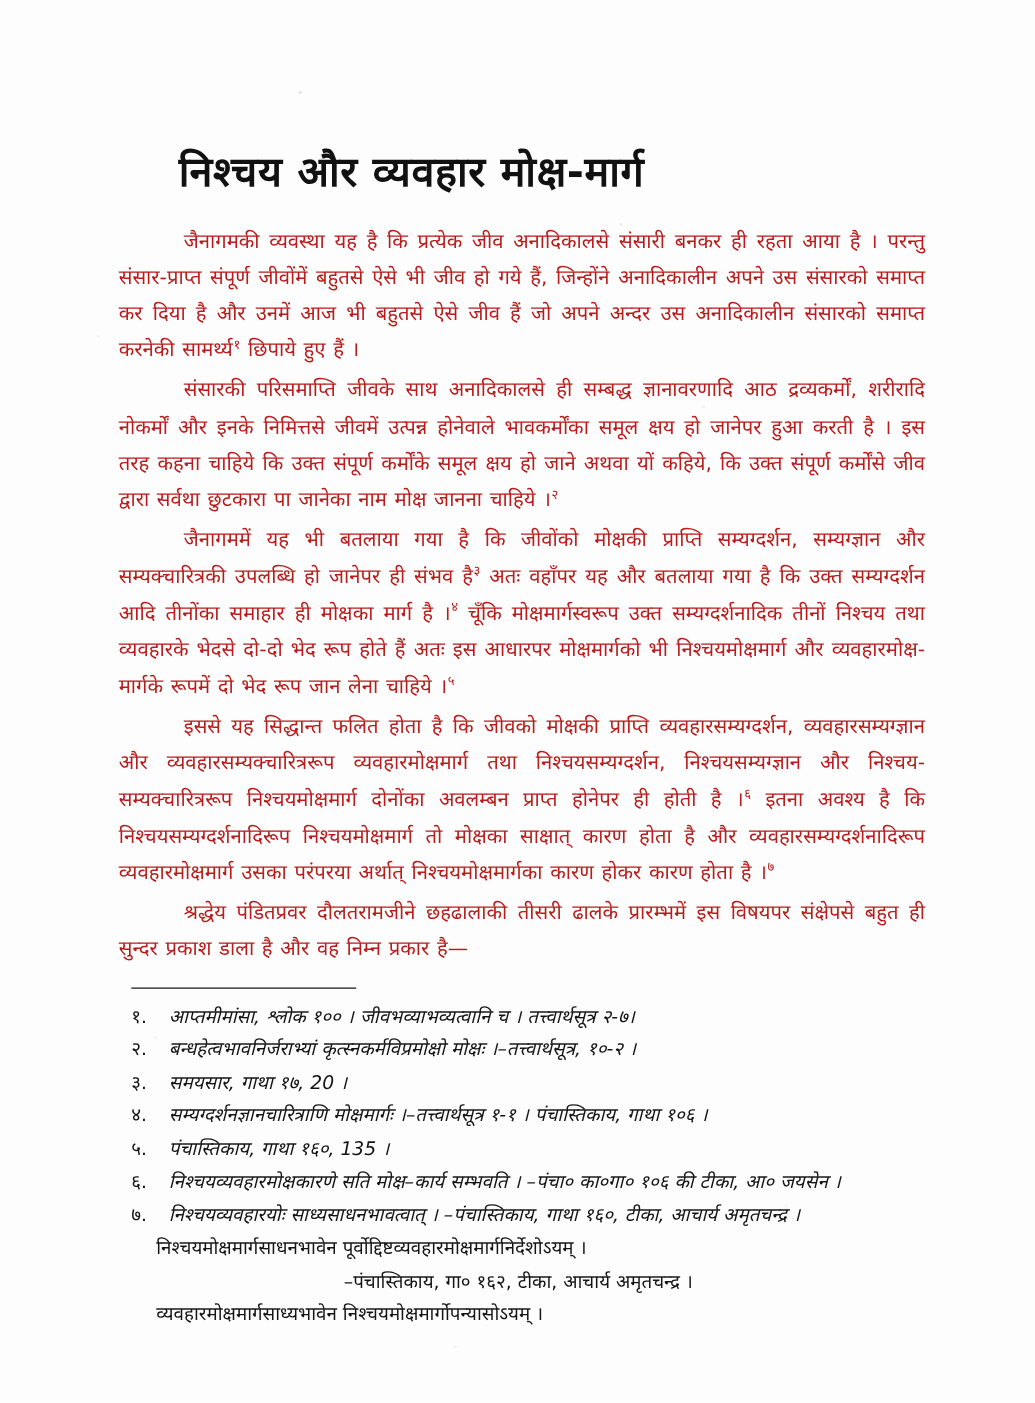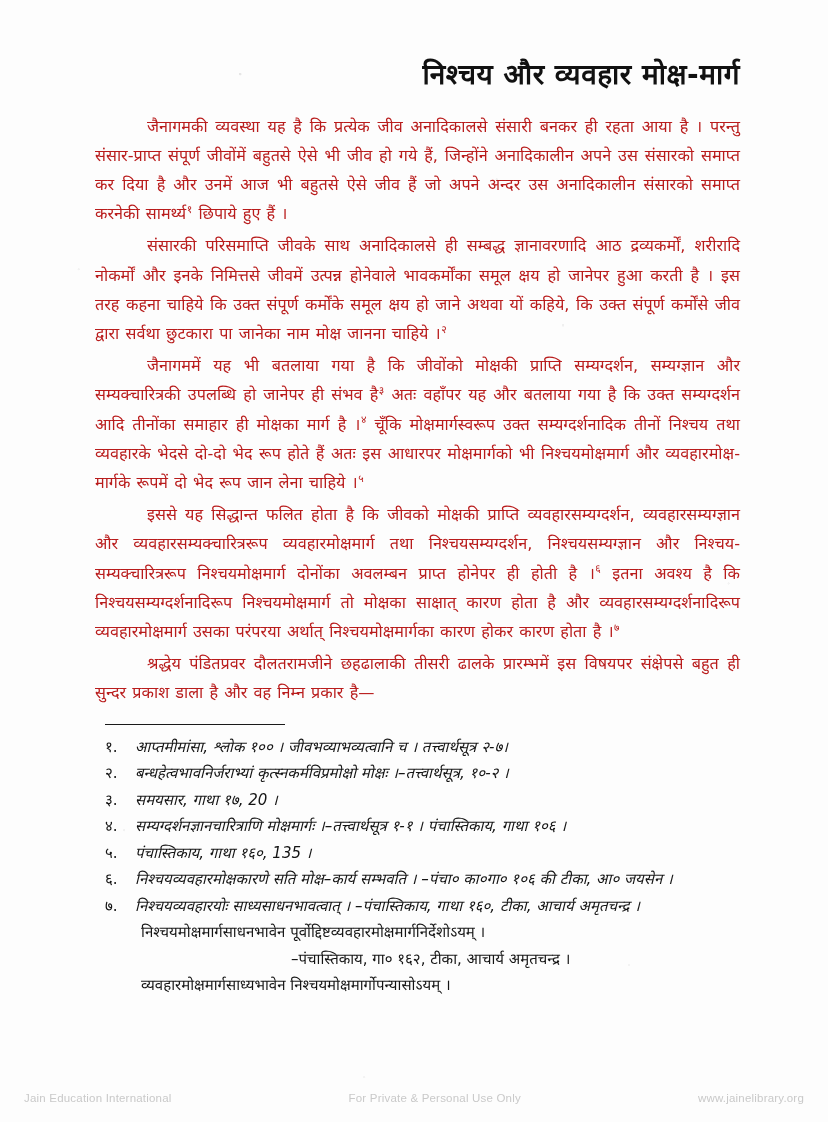--- a/index.html
+++ b/index.html
@@ -36,27 +36,27 @@
       radial-gradient(circle at 76% 86%, rgba(150,150,150,.18) 0 1px, transparent 1.3px),
       radial-gradient(circle at 44% 96%, rgba(150,150,150,.18) 0 1px, transparent 1.3px);
   }
   .content {
     position: absolute;
     left: 95px;
     top: 0;
     width: 645px;
   }
   .page-title {
-    text-align: right;
-    font-size: 28px;
+    text-align: left;
+    font-size: 33px;
     font-weight: 700;
     letter-spacing: .5px;
     color: #111;
     margin: 0;
-    padding-top: 58px;
+    padding-top: 118px;
     padding-bottom: 0;
     line-height: 1.2;
     text-indent: 48px;
   }
   .body-copy {
     margin-top: 20px;
   }
   .para {
     font-size: 16.2px;
     line-height: 29.2px;
@@ -97,21 +97,21 @@
     text-align: left;
   }
   .fn-text {
     flex: 1 1 auto;
     font-style: italic;
   }
   .fn-cont {
     font-size: 15px;
     line-height: 26.5px;
     color: #141414;
-    margin-left: 36px;
+    margin-left: 20px;
   }
   .fn-cont.indent-right {
     text-align: left;
     padding-left: 150px;
   }
   .footer {
     position: absolute;
     left: 0;
     right: 0;
     bottom: 18px;
@@ -178,19 +178,14 @@
           <span class="fn-num">७.</span>
           <span class="fn-text">निश्चयव्यवहारयोः साध्यसाधनभावत्वात् । –पंचास्तिकाय, गाथा १६०, टीका, आचार्य अमृतचन्द्र ।</span>
         </div>
         <div class="fn-cont">निश्चयमोक्षमार्गसाधनभावेन पूर्वोद्दिष्टव्यवहारमोक्षमार्गनिर्देशोऽयम् ।</div>
         <div class="fn-cont indent-right">–पंचास्तिकाय, गा० १६२, टीका, आचार्य अमृतचन्द्र ।</div>
         <div class="fn-cont">व्यवहारमोक्षमार्गसाध्यभावेन निश्चयमोक्षमार्गोपन्यासोऽयम् ।</div>
       </div>
 
   </div>
 
-  <div class="footer">
-    <div class="left">Jain Education International</div>
-    <div class="center">For Private &amp; Personal Use Only</div>
-    <div class="right">www.jainelibrary.org</div>
-  </div>
 
 </div>
 
 </body></html>

